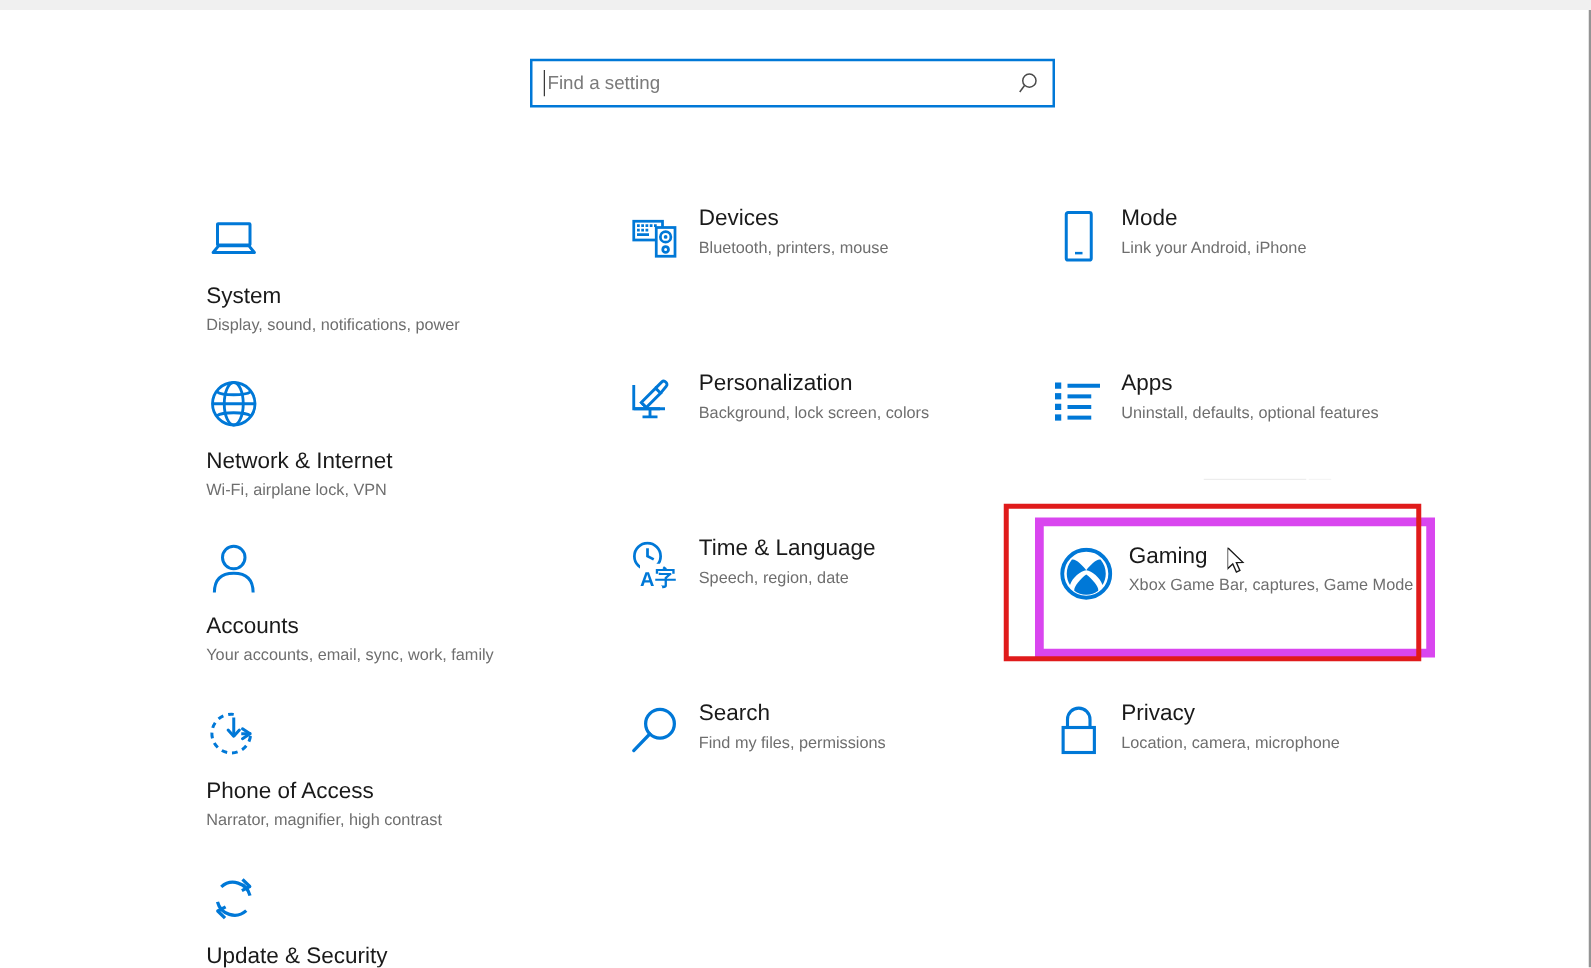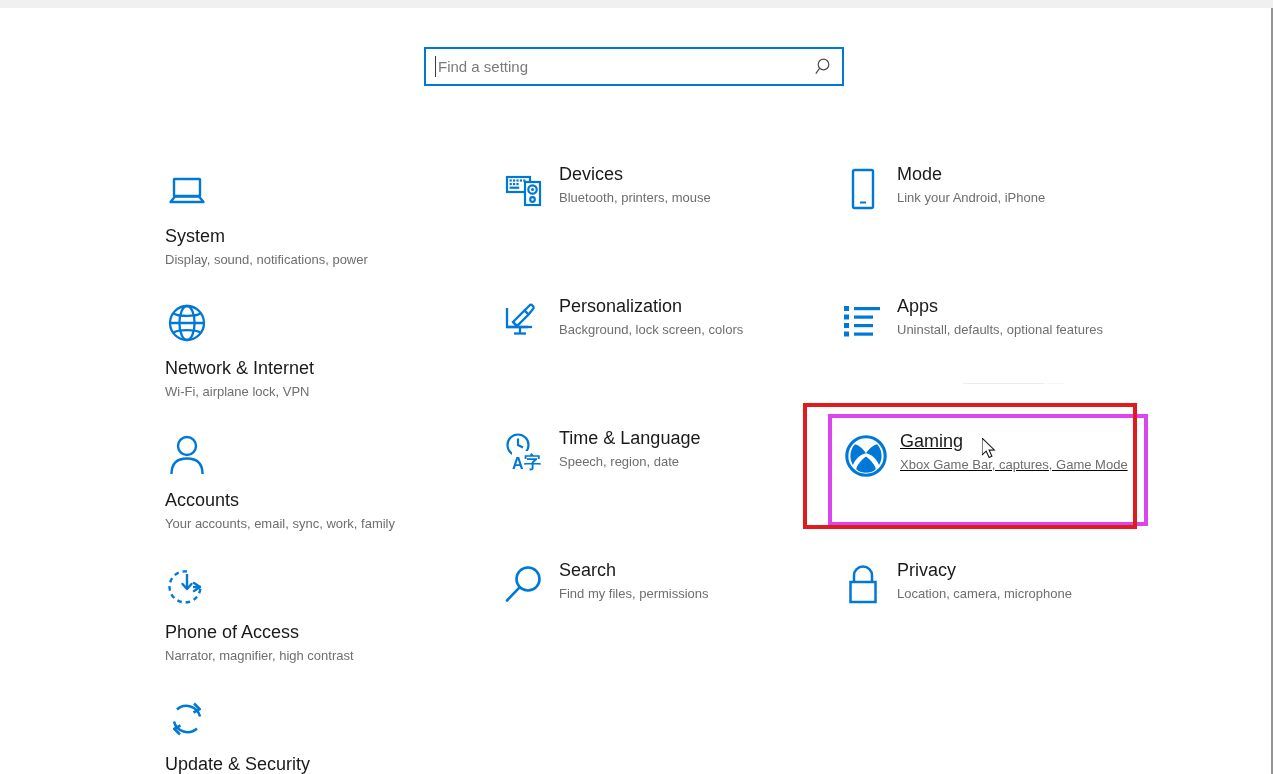--- a/index.html
+++ b/index.html
@@ -140,22 +140,21 @@
   }
   .tile-desc {
     font-size: 13px;
     color: #6e6e6e;
     line-height: 19px;
     max-width: 230px;
   }
 
   
   .tile.hovered {
-    border: 4px solid #d946ef;
-    text-decoration: underline;
+    border: 7px solid #d946ef;
   }
 
   
   .ghost-line {
     position: absolute;
     left: 963px;
     top: 383px;
     width: 82px;
     height: 1px;
     background: #ededed;

